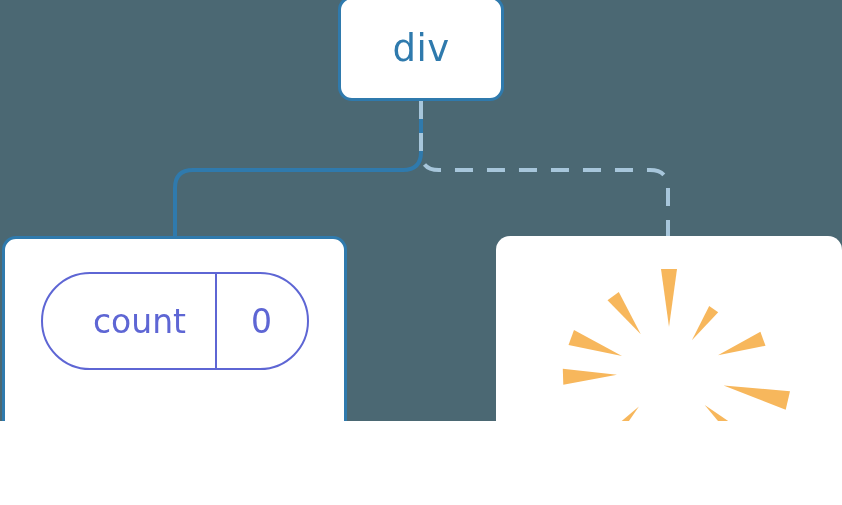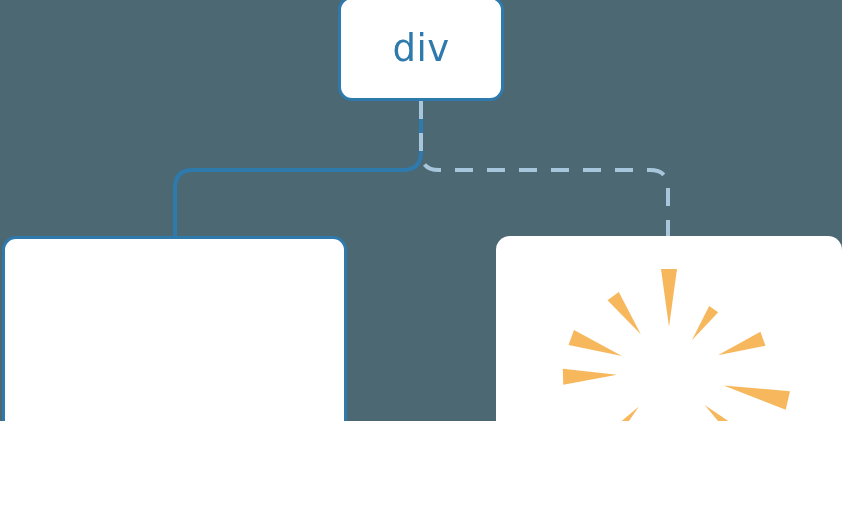--- a/index.html
+++ b/index.html
@@ -135,20 +135,25 @@
 
     <path d="M 421 101 L 421 152 Q 421 170 439 170 L 650 170 Q 668 170 668 188 L 668 238" fill="none" stroke="#a7c6db" stroke-width="4" stroke-dasharray="18 14" stroke-linecap="butt"></path>
   </svg>
 
   <div class="node node-div">
     <span class="node-title">div</span>
   </div>
 
   <div class="node node-counter">
 
+    <div class="state-pill">
+      <span class="pill-key">count</span>
+      <span class="pill-divider"></span>
+      <span class="pill-value">0</span>
+    </div>
   </div>
 
   <div class="node node-sparkle">
     <svg id="sparkle-svg" width="346" height="273" viewBox="0 0 346 273">
         <polygon points="173.0,91.0 181.0,33.0 165.0,33.0" fill="#f7b75c" stroke-linejoin="round"></polygon>
         <polygon points="195.9,104.2 222.2,76.3 213.2,70.0" fill="#f7b75c" stroke-linejoin="round"></polygon>
         <polygon points="144.8,98.2 122.8,56.0 111.5,64.3" fill="#f7b75c" stroke-linejoin="round"></polygon>
         <polygon points="126.0,119.9 78.0,93.9 72.5,108.9" fill="#f7b75c" stroke-linejoin="round"></polygon>
         <polygon points="221.9,119.2 269.5,109.8 264.4,95.8" fill="#f7b75c" stroke-linejoin="round"></polygon>
         <polygon points="227.6,149.6 289.7,173.7 294.0,155.2" fill="#f7b75c" stroke-linejoin="round"></polygon>

